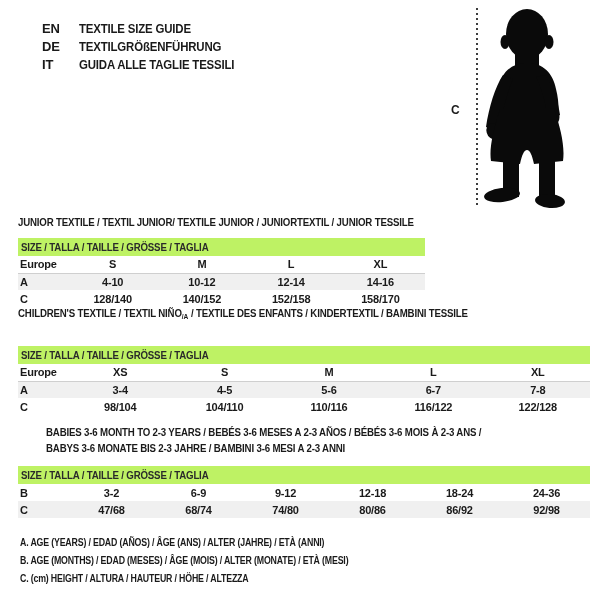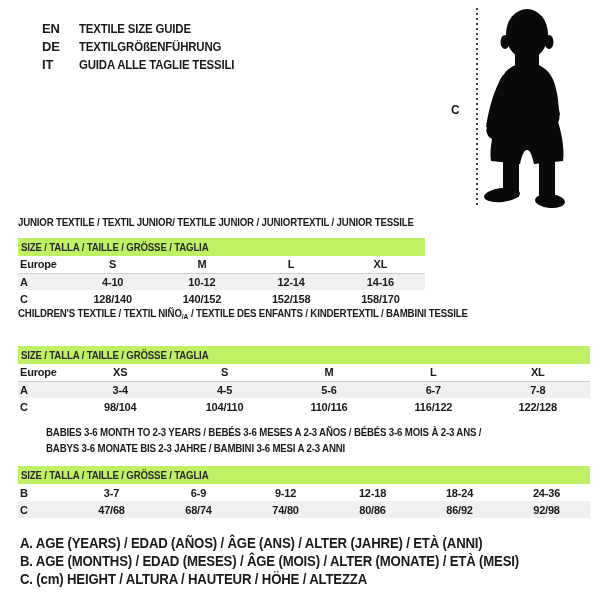--- a/index.html
+++ b/index.html
@@ -38,21 +38,21 @@
   #table3 { left:18px; top:466px; width:572px; }
   .size-table td { height:17px; vertical-align:middle; }
   .bar-row td { background:#bef264; height:18px; padding-left:3px; color:#2a2a2a; }
   .lbl { text-align:left; padding-left:2px; }
   .val { text-align:center; }
   .r-head td { border-bottom:1px solid #cfcfcf; }
   .r-shade td { background:#f0f0f0; }
 
   
   .footnotes { left:20px; top:534px; }
-  .fn-line { height:18px; line-height:18px; font-size:15px; }
+  .fn-line { height:18px; line-height:18px; font-size:10px; }
 </style>
 </head>
 <body>
 
 <div class="abs lang-block">
   <div class="lang-row">
     <span class="lang-code">EN</span><span class="cond">TEXTILE SIZE GUIDE</span>
   </div>
   <div class="lang-row">
     <span class="lang-code">DE</span><span class="cond">TEXTILGRÖßENFÜHRUNG</span>
@@ -178,21 +178,21 @@
       <col>
       <col>
       <col>
     </colgroup>
   <tbody>
       <tr class="bar-row">
     <td colspan="7"><span class="cond">SIZE / TALLA / TAILLE / GRÖSSE / TAGLIA</span></td>
   </tr>
   <tr>
     <td class="lbl">B</td>
-    <td class="val">3-7</td>
+    <td class="val">3-2</td>
     <td class="val">6-9</td>
     <td class="val">9-12</td>
     <td class="val">12-18</td>
     <td class="val">18-24</td>
     <td class="val">24-36</td>
   </tr>
   <tr class="r-shade">
     <td class="lbl">C</td>
     <td class="val">47/68</td>
     <td class="val">68/74</td>

